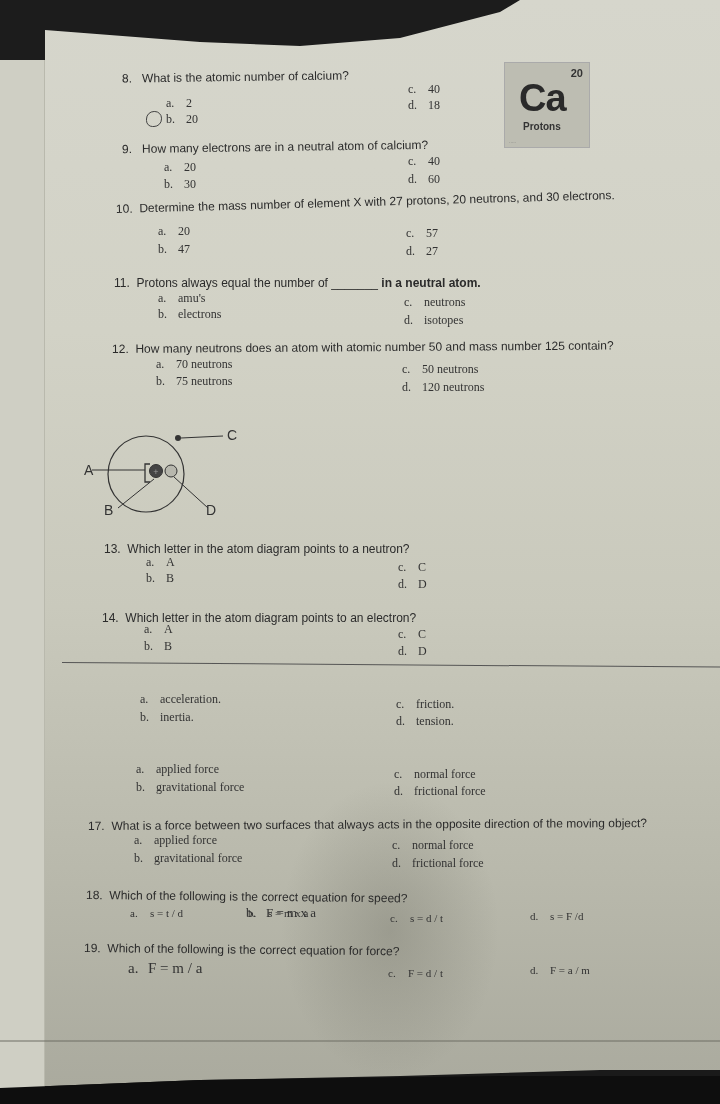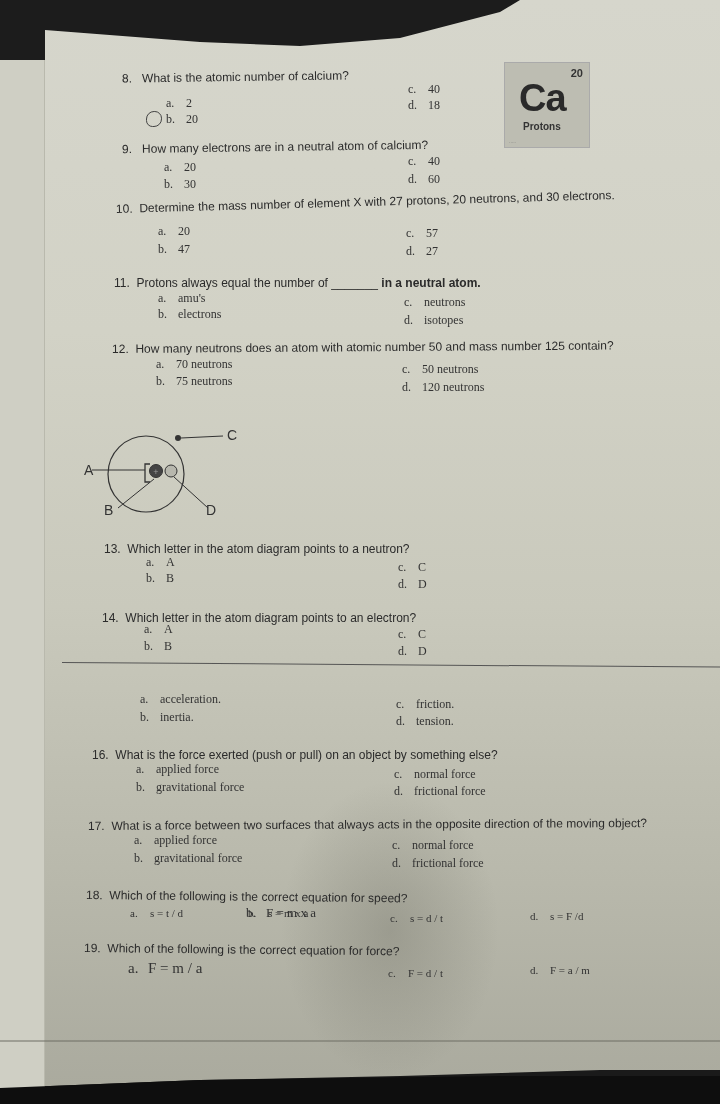--- a/index.html
+++ b/index.html
@@ -164,24 +164,20 @@
   <div class="opt" style="left:398px;top:627px"><span class="l">c.</span><span>C</span></div>
   <div class="opt" style="left:398px;top:644px"><span class="l">d.</span><span>D</span></div>
 
   <div class="hr"></div>
 
   <div class="opt" style="left:140px;top:692px"><span class="l">a.</span><span>acceleration.</span></div>
   <div class="opt" style="left:140px;top:710px"><span class="l">b.</span><span>inertia.</span></div>
   <div class="opt" style="left:396px;top:697px"><span class="l">c.</span><span>friction.</span></div>
   <div class="opt" style="left:396px;top:714px"><span class="l">d.</span><span>tension.</span></div>
 
-  <div class="q" style="left:92px;top:748px">
-    <span>16.</span>&nbsp;
-    <span>What is the force exerted (push or pull) on an object by something else?</span>
-  </div>
   <div class="opt" style="left:136px;top:762px"><span class="l">a.</span><span>applied force</span></div>
   <div class="opt" style="left:136px;top:780px"><span class="l">b.</span><span>gravitational force</span></div>
   <div class="opt" style="left:394px;top:767px"><span class="l">c.</span><span>normal force</span></div>
   <div class="opt" style="left:394px;top:784px"><span class="l">d.</span><span>frictional force</span></div>
 
   <div class="q" style="left:88px;top:819px;transform:rotate(-0.3deg);transform-origin:left">
     <span>17.</span>&nbsp;
     <span>What is a force between two surfaces that always acts in the opposite direction of the moving object?</span>
   </div>
   <div class="opt" style="left:134px;top:833px"><span class="l">a.</span><span>applied force</span></div>

